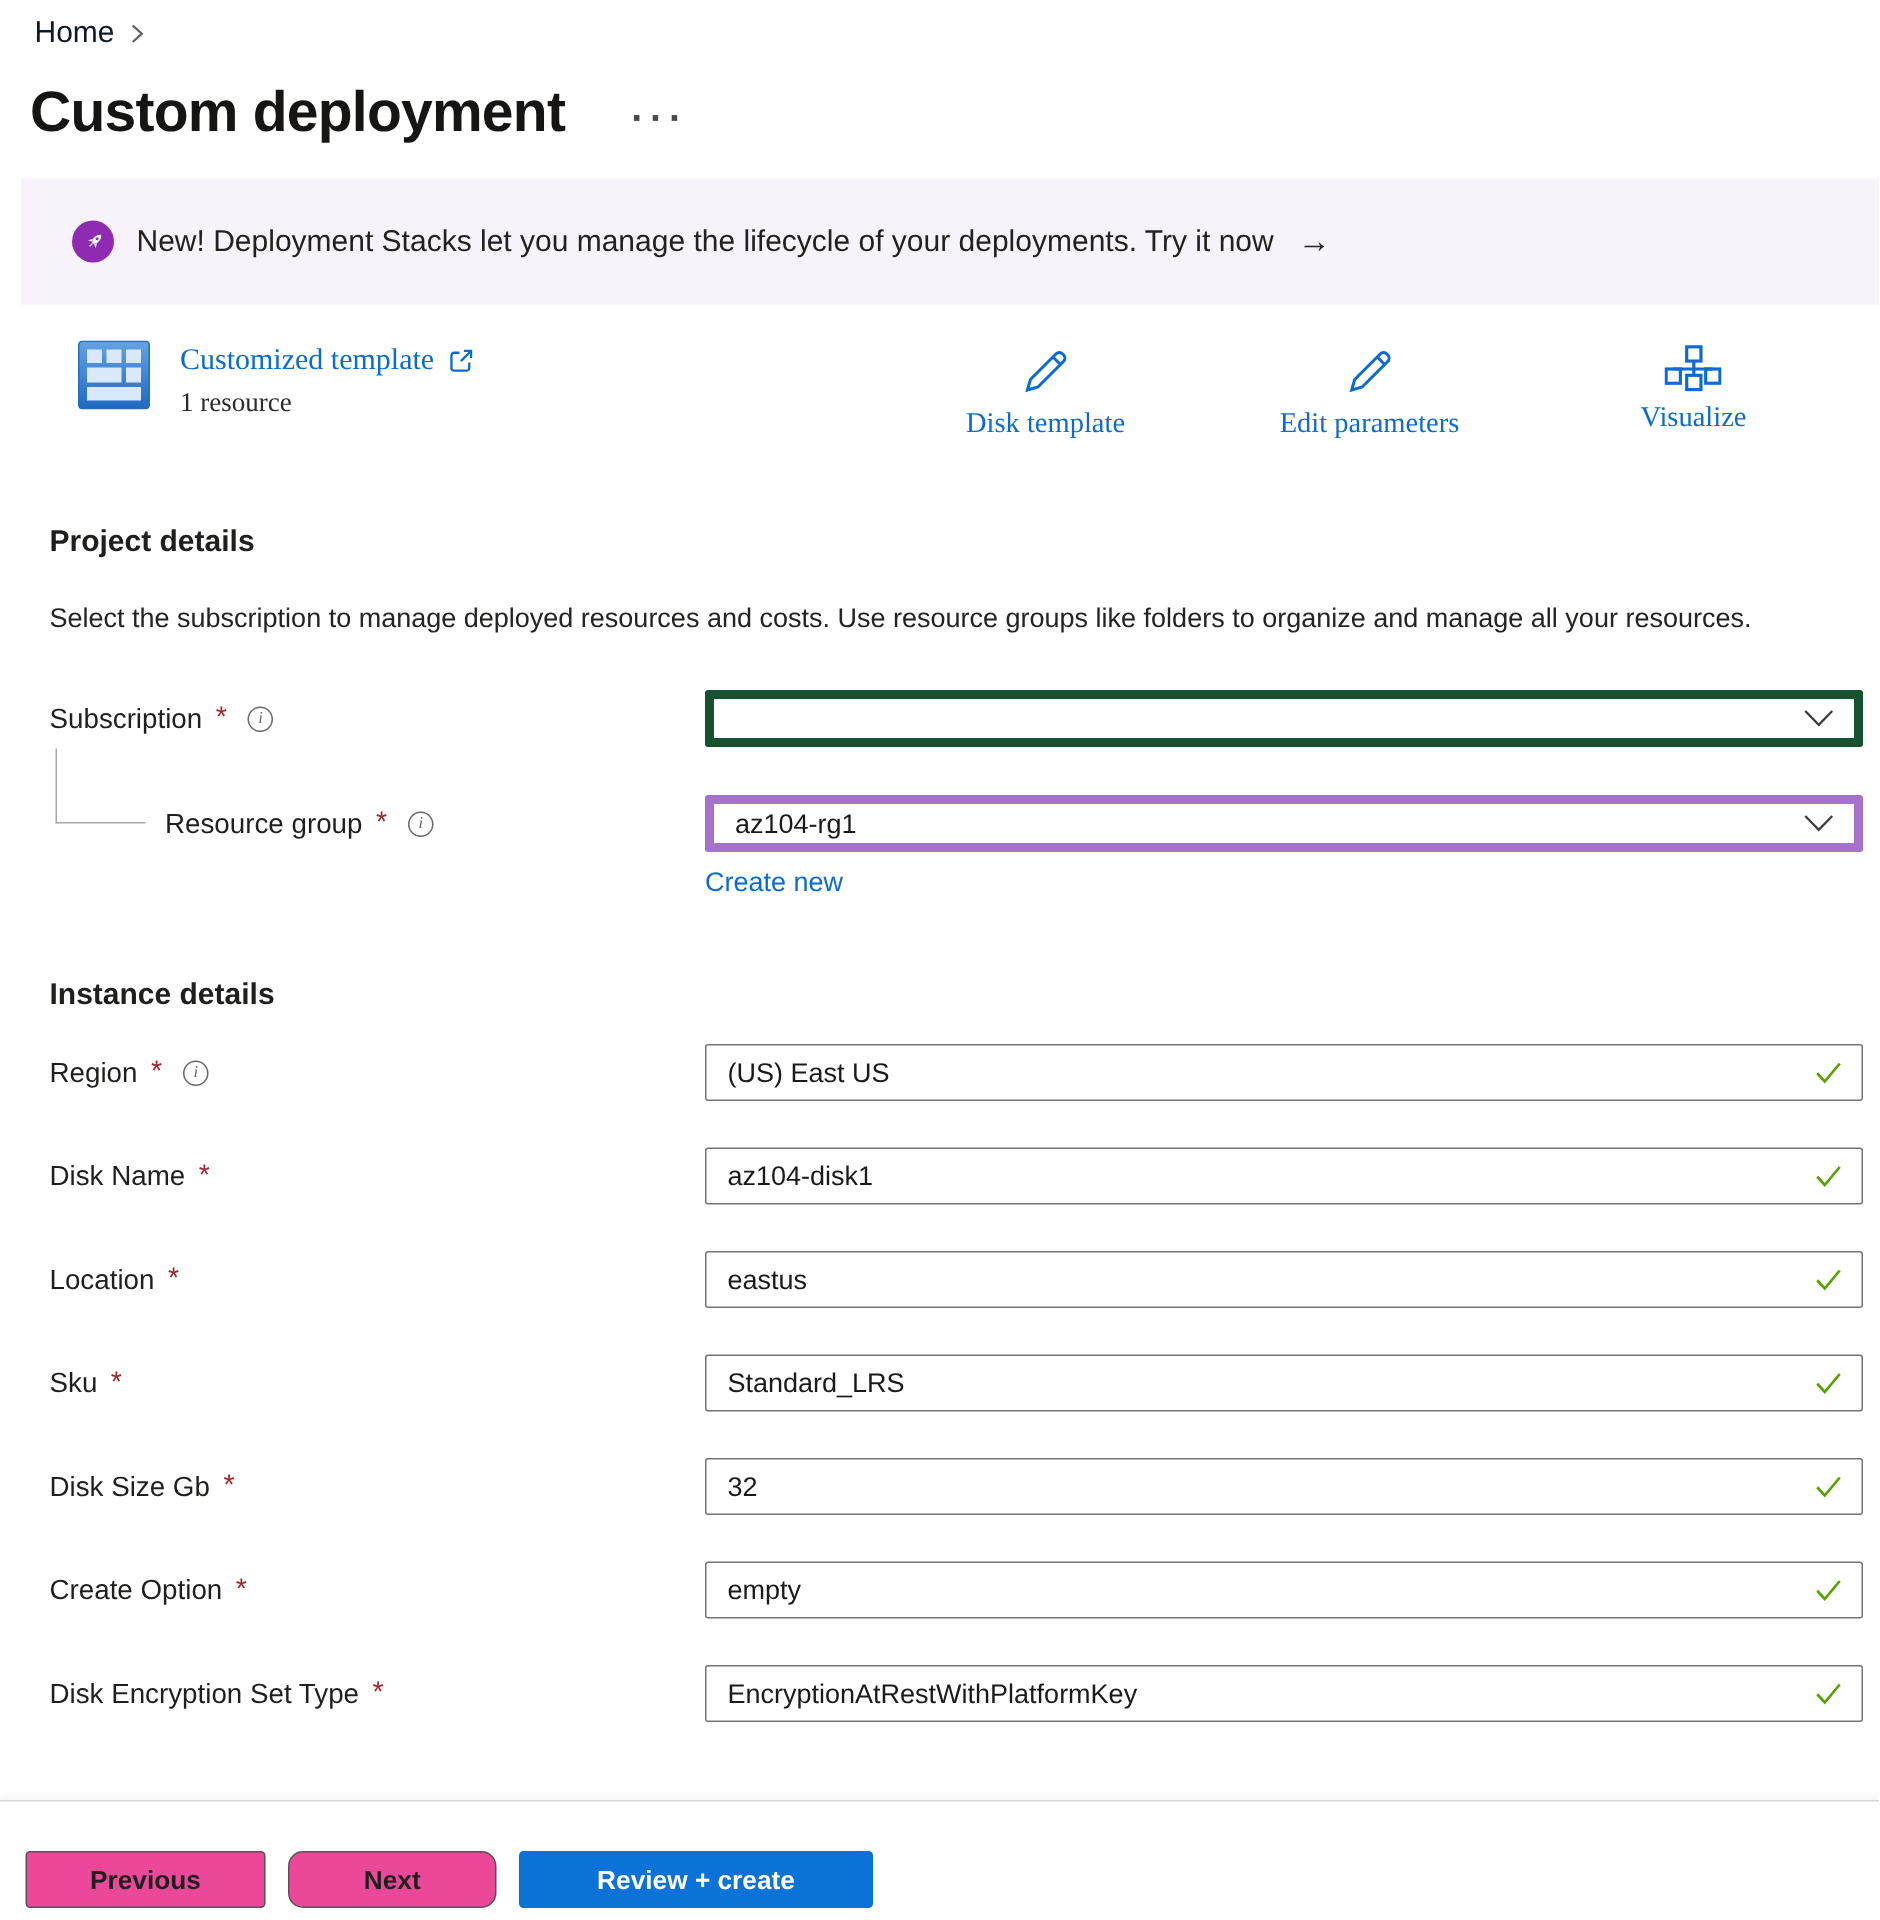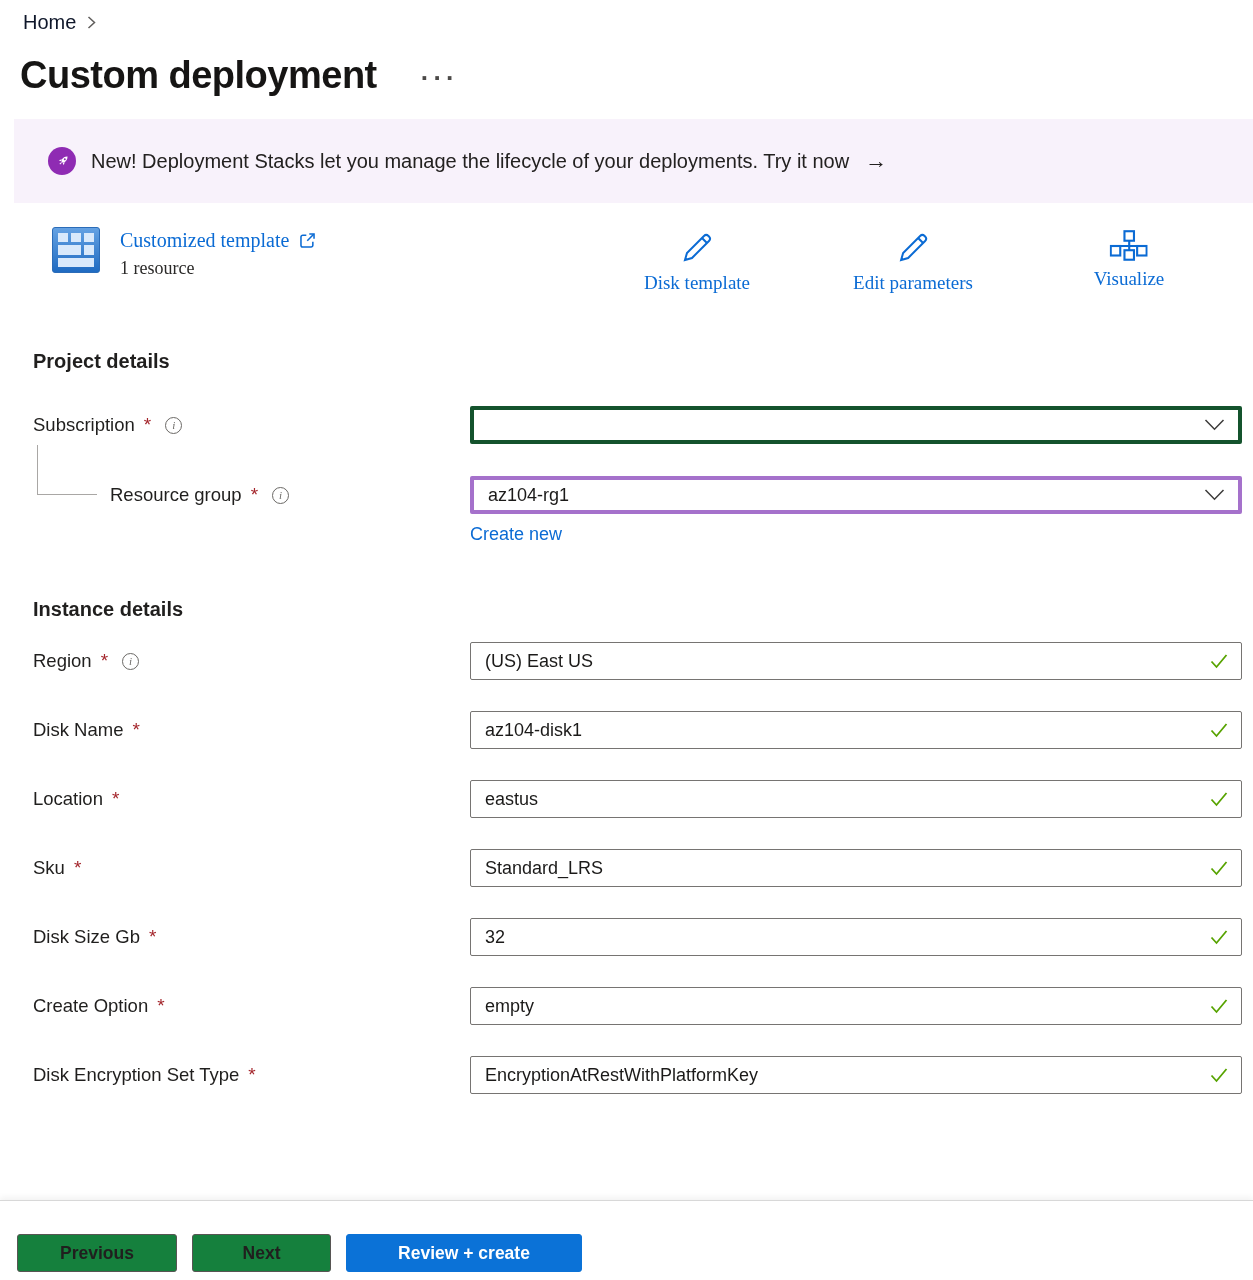--- a/index.html
+++ b/index.html
@@ -42,34 +42,34 @@
   .frow.mt32 { margin-top:32px; }
   .frow.mt20 { margin-top:20px; }
   .flabel { width:437px; flex:none; display:flex; align-items:center; gap:8px; padding-right:24px; }
   .flabel.indent { padding-left:77px; }
   .lbl { font-size:18.5px; color:#201f1e; }
   .req { color:#a4262c; font-size:19px; margin-left:1px; }
   .info { width:17px; height:17px; border:1px solid #6b6966; border-radius:50%; display:inline-flex; align-items:center; justify-content:center; font-size:11px; color:#6b6966; font-family:"Liberation Serif", serif; font-style:italic; cursor:default; flex:none; margin-left:6px; }
   .fctrl { flex:1; position:relative; display:flex; align-items:center; }
   .tin { width:100%; height:38px; border:1px solid #767472; border-radius:2px; font-size:18px; padding:0 42px 0 14px; color:#1b1a19; font-family:inherit; outline:none; background:#fff; }
   .check { position:absolute; right:12px; pointer-events:none; }
-  .combo { width:100%; height:38px; border:4px solid #14532d; border-radius:2px; background:#fff; display:flex; align-items:center; padding:0 42px 0 14px; cursor:pointer; position:relative; }
+  .combo { width:100%; height:38px; border:6px solid #14532d; border-radius:2px; background:#fff; display:flex; align-items:center; padding:0 42px 0 14px; cursor:pointer; position:relative; }
   .combo.modified { border-color:#a571cb; }
   .combo-val { font-size:18px; color:#1b1a19; }
   .chev { position:absolute; right:13px; }
   .connector { position:absolute; left:4px; top:-31px; width:60px; height:50px; border-left:1px solid #a9a7a5; border-bottom:1px solid #a9a7a5; }
   .create-new { display:block; width:max-content; margin:9px 0 0 470px; font-size:18px; line-height:22px; color:#0b6bd4; cursor:pointer; text-decoration:none; }
 
   
   .footer { position:absolute; left:0; bottom:0; width:1253px; height:80px; background:#fff; border-top:1px solid #d8d8d8; box-shadow:0 -3px 6px rgba(0,0,0,0.05); padding:33px 0 0 17px; display:flex; gap:15px; z-index:5; }
   .btn { height:38px; border-radius:3px; font-size:17.5px; font-family:inherit; cursor:pointer; font-weight:600; }
-  .btn.secondary { background:#15803d; border:1px solid #575553; color:#201f1e; }
+  .btn.secondary { background:#ec4899; border:1px solid #575553; color:#201f1e; }
   .btn.primary { background:#0b72d7; border:1px solid #0b72d7; color:#fff; font-weight:700; }
   .btn.w-prev { width:160px; }
-  .btn.w-next { width:139px; }
+  .btn.w-next { width:139px;border-radius:10px; }
   .btn.w-review { width:236px; }
 </style>
 </head>
 <body>
 
 <div class="page">
 
   <div class="breadcrumb">
     <a class="bc-link">Home</a>
     <svg width="11" height="15" viewBox="0 0 11 15">
@@ -152,20 +152,21 @@
           <rect x="1" y="15" width="9" height="9"></rect>
           <path d="M18.5 15v4"></path>
           <rect x="14" y="19" width="9" height="9"></rect>
           <rect x="26" y="15" width="9" height="9"></rect>
         </svg>
       <span class="action-label">Visualize</span>
     </div>
   </div>
 
   <h2 class="section">Project details</h2>
+  <p class="desc">Select the subscription to manage deployed resources and costs. Use resource groups like folders to organize and manage all your resources.</p>
 
   <div class="frow mt32">
     <div class="flabel">
       <span class="lbl">Subscription</span>
         <span class="req">*</span>
       <span class="info">i</span>
     </div>
     <div class="fctrl">
       <div class="combo">
         <span class="combo-val"></span>

